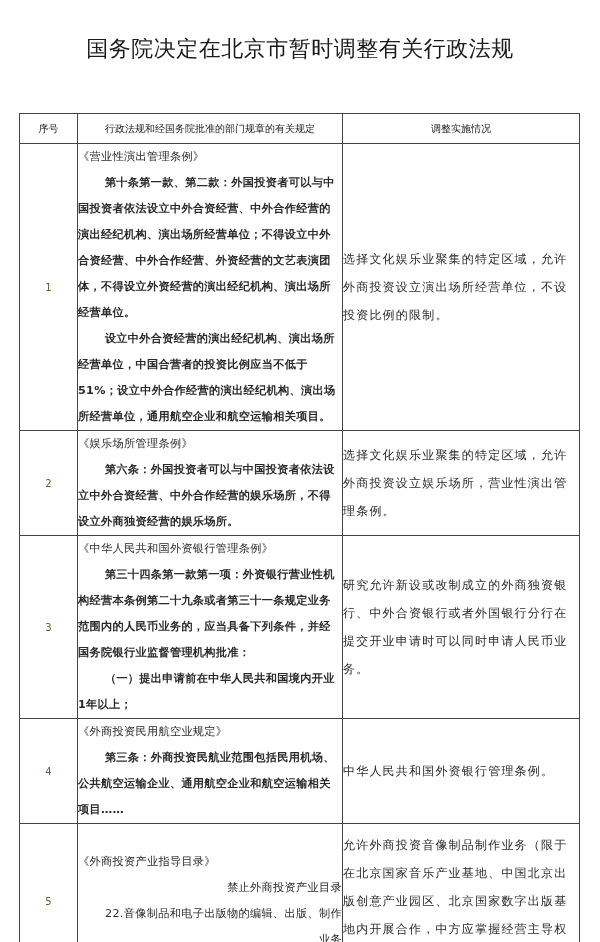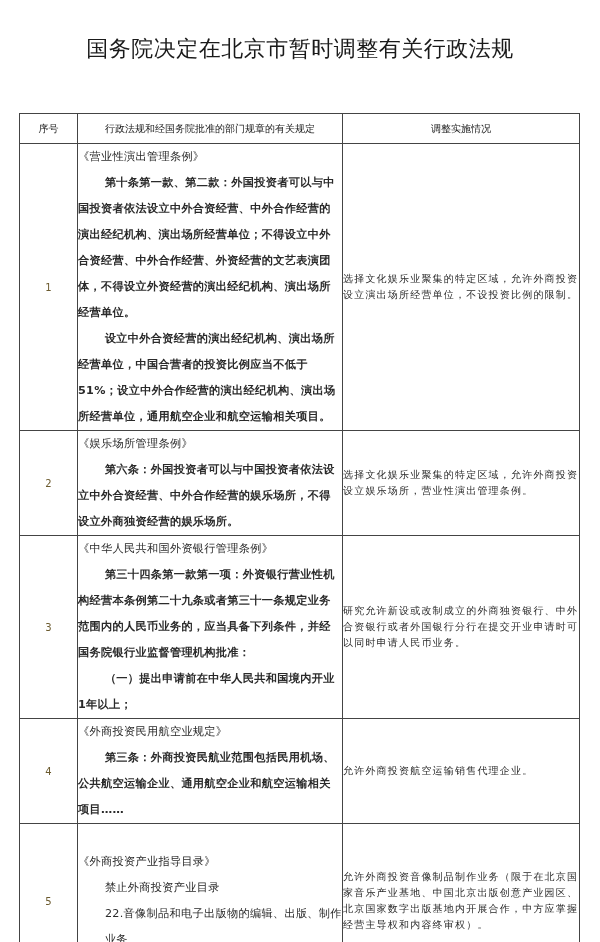--- a/index.html
+++ b/index.html
@@ -9,23 +9,23 @@
            font-family: "DejaVu Serif", "Liberation Serif", serif;
            font-size: 22px; line-height: 28px; color: #1a1a1a; letter-spacing: 0.5px; }
   .title div { white-space: nowrap; margin-top: 29px; }
   table.list { position: absolute; left: 19px; top: 113px; width: 560px;
                border-collapse: collapse; table-layout: fixed; }
   table.list td, table.list th { border: 1.5px solid #444; vertical-align: middle; padding: 0; }
   th { font-size: 10px; font-weight: normal; height: 29px; color: #222; }
   col.c1 { width: 58px; } col.c2 { width: 265px; } col.c3 { width: 237px; }
   td.num { text-align: center; font-size: 10px; color: #6b5a2e; }
   td.rule { font-size: 11.2px; line-height: 26px; padding: 0 6px 0 5px; color: #2a2a2a; letter-spacing: 0.3px; margin-top: 12px; }
-  td.adj { font-size: 10px; line-height: 16px; padding: 0 5px 0 7px; color: #2a2a2a; letter-spacing: 1.2px; }
+  td.adj { font-size: 12px; line-height: 28px; padding: 0 5px 0 7px; color: #2a2a2a; letter-spacing: 1.2px; }
   .indent { text-indent: 2.4em; font-weight: bold; }
-  .indent2 { padding-left: 2.4em; }
+  .indent2 { padding-left: 2.4em; text-align: right; }
   .r1 { height: 254px; } .r2 { height: 104px; } .r3 { height: 177px; }
   .r4 { height: 85px; } .r5 { height: 155px; }
 </style>
 </head>
 <body>
 
 <div class="title">
   <div>国务院决定在北京市暂时调整有关行政法规</div>
 </div>
 
@@ -68,21 +68,21 @@
         <div class="indent">（一）提出申请前在中华人民共和国境内开业1年以上；</div>
       </td>
       <td class="adj">研究允许新设或改制成立的外商独资银行、中外合资银行或者外国银行分行在提交开业申请时可以同时申请人民币业务。</td>
     </tr>
     <tr class="r4">
       <td class="num">4</td>
       <td class="rule">
         <div>《外商投资民用航空业规定》</div>
         <div class="indent">第三条：外商投资民航业范围包括民用机场、公共航空运输企业、通用航空企业和航空运输相关项目……</div>
       </td>
-      <td class="adj">允许外商投资航空运输销售代理企业。</td>
+      <td class="adj">中华人民共和国外资银行管理条例。</td>
     </tr>
     <tr class="r5">
       <td class="num">5</td>
       <td class="rule">
         <div>《外商投资产业指导目录》</div>
         <div class="indent2">禁止外商投资产业目录</div>
         <div class="indent2">22.音像制品和电子出版物的编辑、出版、制作业务</div>
       </td>
       <td class="adj">允许外商投资音像制品制作业务（限于在北京国家音乐产业基地、中国北京出版创意产业园区、北京国家数字出版基地内开展合作，中方应掌握经营主导权和内容终审权）。</td>
     </tr>

